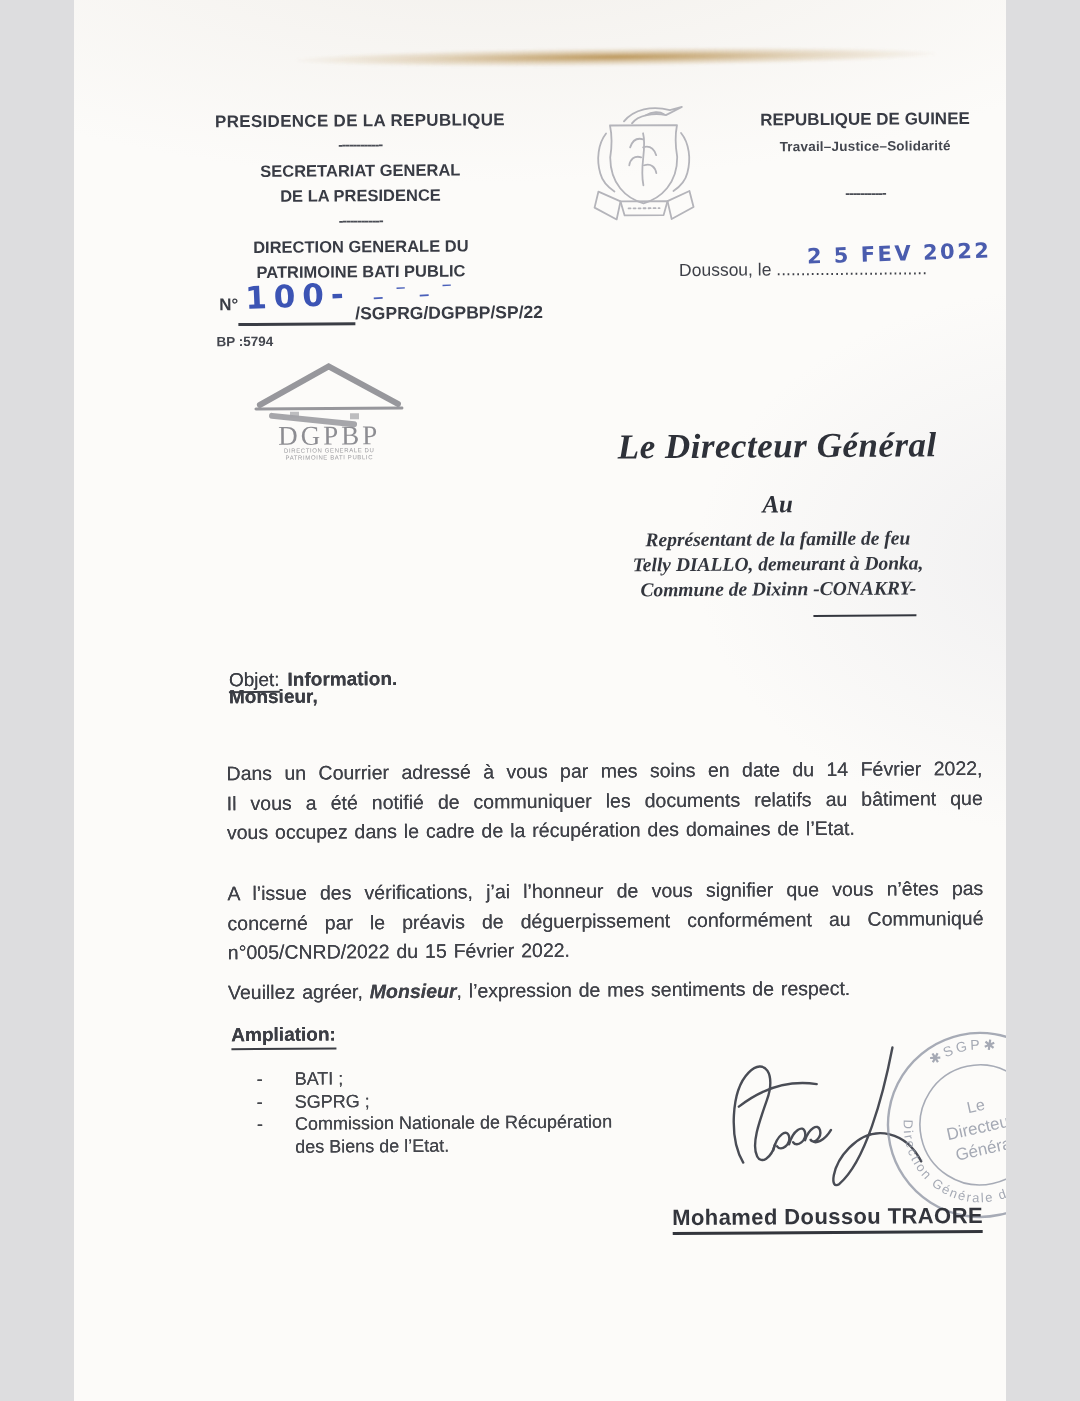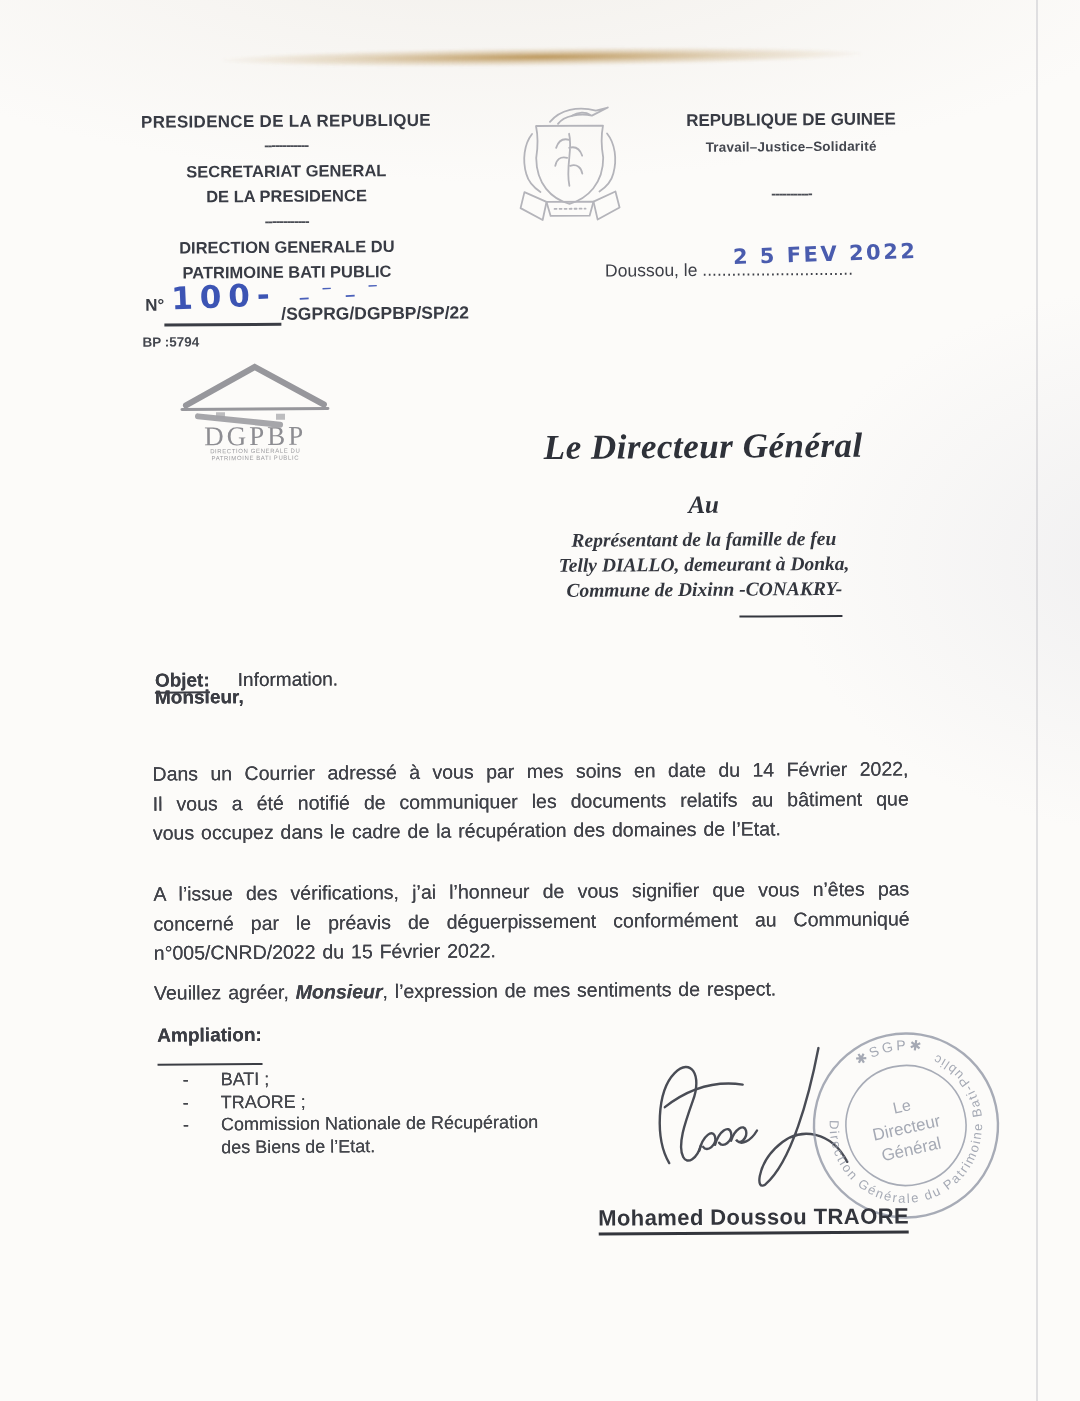--- a/index.html
+++ b/index.html
@@ -1,17 +1,17 @@
 <!DOCTYPE html>
 <html><head>
 <meta charset="utf-8">
 <style>
   html,body{margin:0;padding:0;background:#dddddf;}
   .sheet{
-    position:relative;width:1080px;height:1401px;margin:0 auto;overflow:hidden;
+    position:relative;width:932px;height:1401px;margin:0 auto;overflow:hidden;
     background:
       radial-gradient(1200px 420px at 45% -5%, rgba(234,230,224,.55) 0%, rgba(234,230,224,0) 60%),
       radial-gradient(700px 500px at 108% 40%, rgba(228,228,232,.5) 0%, rgba(228,228,232,0) 55%),
       #fcfbf9;
     font-family:"Liberation Sans", sans-serif;color:#3c3e45;
   }
   .tilt{position:absolute;inset:0;transform:rotate(-0.4deg);}
   .abs{position:absolute;}
   
   .streak{left:222px;top:48px;width:640px;height:18px;
@@ -41,30 +41,30 @@
   .doc-title{left:450px;top:428px;width:510px;text-align:center;
     font-family:"Liberation Serif", serif;font-style:italic;font-weight:bold;font-size:35px;color:#2e3139;letter-spacing:.5px;}
   .to-word{left:450px;top:492px;width:510px;text-align:center;
     font-family:"Liberation Serif", serif;font-style:italic;font-weight:bold;font-size:25px;color:#2e3139;}
   .recip{left:430px;top:528px;width:550px;text-align:center;
     font-family:"Liberation Serif", serif;font-style:italic;font-weight:bold;font-size:19.5px;color:#33363e;line-height:25px;}
   .recip .u{border-bottom:2px solid #33363e;padding-bottom:16px;}
   
   .body-text{text-shadow:0 0 .4px currentColor;}
   .objet{left:155px;top:667px;font-size:19px;color:#3b3d44;}
-  .objet .lab{font-weight:bold;border-bottom:2.5px solid #3b3d44;padding-bottom:1px;}
-  .objet .val{font-weight:normal;margin-left:28px;}
+  .objet .lab{font-weight:normal;border-bottom:2.5px solid #3b3d44;padding-bottom:1px;}
+  .objet .val{font-weight:bold;margin-left:8px;}
   .greeting{left:155px;top:684px;font-size:19px;font-weight:bold;color:#3b3d44;}
   .para{left:152px;width:756px;font-size:19.5px;color:#404249;line-height:29.5px;word-spacing:1.5px;}
   .para .jl{text-align:justify;text-align-last:justify;}
   .p1{top:757px;}
   .p2{top:877px;}
   .closing{left:152px;top:979px;font-size:19.5px;color:#404249;word-spacing:1.5px;}
   .closing b{font-weight:bold;font-style:italic;}
-  .ampl{left:155px;top:1022px;font-size:19px;font-weight:bold;color:#3b3d44;border-bottom:2.5px solid #3b3d44;padding-bottom:17px;}
+  .ampl{left:155px;top:1022px;font-size:19px;font-weight:bold;color:#3b3d44;border-bottom:2.5px solid #3b3d44;padding-bottom:2px;}
   .alist{left:180px;top:1066px;font-size:18px;color:#44464c;line-height:22.5px;}
   .alist .row{display:flex;}
   .alist .dash{width:38px;}
   
   .sig-svg{left:648px;top:1036px;}
   .stamp-svg{left:793px;top:1018px;}
   .stamp-text{font-family:"Liberation Sans", sans-serif;fill:#8f95a3;}
   .signatory{left:540px;top:1206px;width:420px;text-align:center;font-size:22px;font-weight:bold;color:#33353c;}
   .signatory span{border-bottom:3px solid #33353c;padding-bottom:2px;letter-spacing:.4px;}
   .emblem-stroke{stroke:#b4b4ba;fill:none;stroke-width:1.8;stroke-linecap:round;stroke-linejoin:round;}
@@ -156,21 +156,21 @@
     </div>
 
     <div class="abs ampl body-text">Ampliation:</div>
     <div class="abs alist body-text">
       <div class="row">
         <span class="dash">-</span>
         <span>BATI ;</span>
       </div>
       <div class="row">
         <span class="dash">-</span>
-        <span>TRAORE ;</span>
+        <span>SGPRG ;</span>
       </div>
       <div class="row">
         <span class="dash">-</span>
         <span>
           <span>Commission Nationale de Récupération</span><br>
           <span>des Biens de l’Etat.</span>
         </span>
       </div>
     </div>
 

